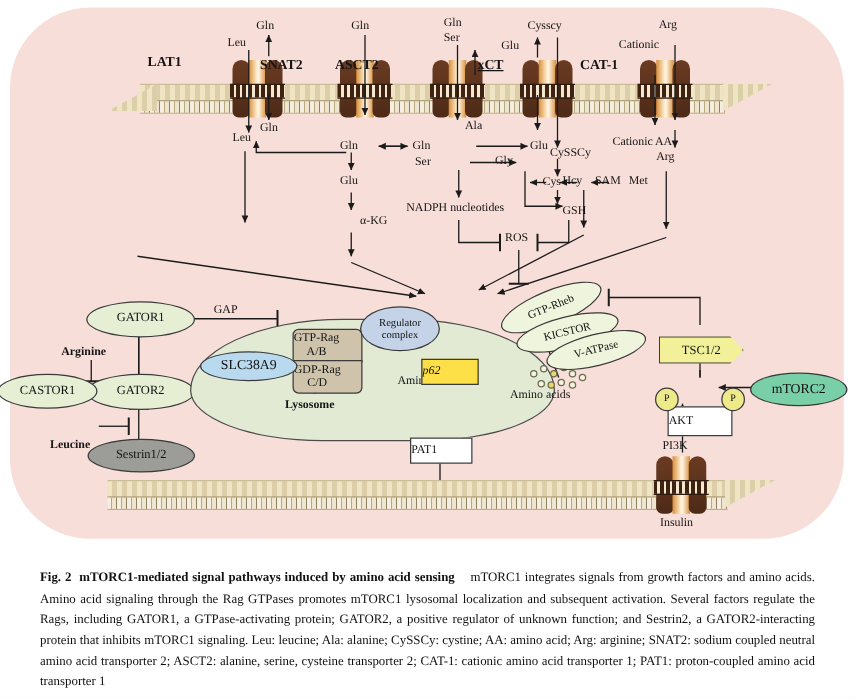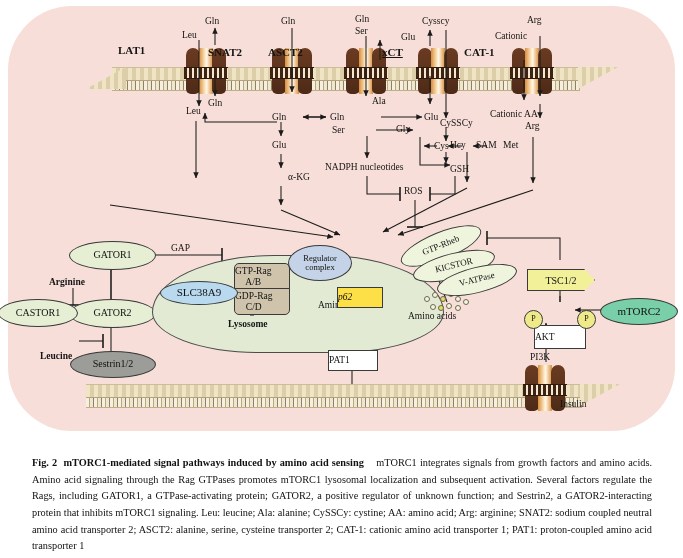--- a/index.html
+++ b/index.html
@@ -257,21 +257,21 @@
 
       <line x1="546" y1="362" x2="546" y2="323" marker-end="url(#ah)"></line>
     </g>
   </svg>
 
   <div class="lbl t" style="left:118px;top:44px;">LAT1</div>
   <div class="lbl t" style="left:208px;top:46px;">SNAT2</div>
   <div class="lbl t" style="left:268px;top:46px;">ASCT2</div>
   <div class="lbl t" style="left:382px;top:46px;text-decoration:underline;">xCT</div>
   <div class="lbl t" style="left:464px;top:46px;">CAT-1</div>
-  <div class="lbl" style="left:528px;top:399px;margin-left:32px;">Insulin</div>
+  <div class="lbl" style="left:528px;top:414px;">Insulin</div>
   <div class="lbl" style="left:530px;top:352px;">PI3K</div>
 
   <div class="lbl" style="left:205px;top:16px;">Gln</div>
   <div class="lbl" style="left:182px;top:30px;">Leu</div>
   <div class="lbl" style="left:281px;top:16px;">Gln</div>
   <div class="lbl" style="left:355px;top:14px;">Gln</div>
   <div class="lbl" style="left:355px;top:26px;">Ser</div>
   <div class="lbl" style="left:422px;top:16px;">Cysscy</div>
   <div class="lbl" style="left:401px;top:32px;">Glu</div>
   <div class="lbl" style="left:527px;top:15px;">Arg</div>

